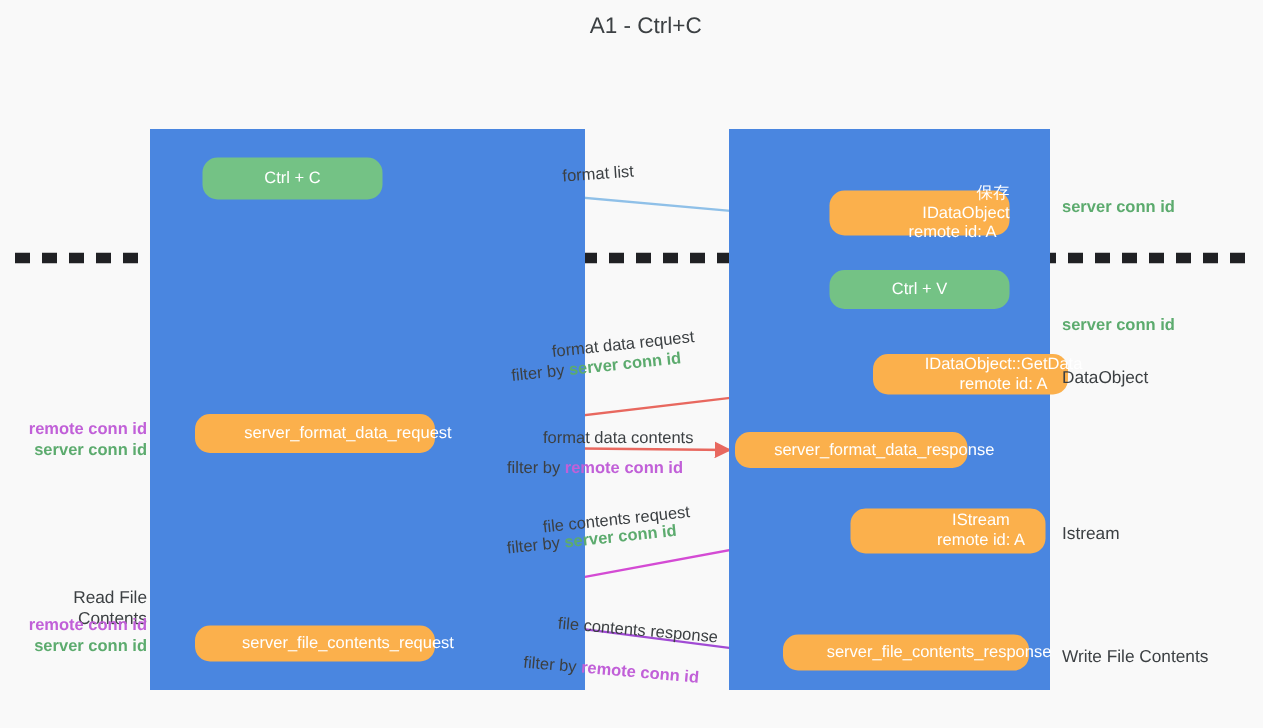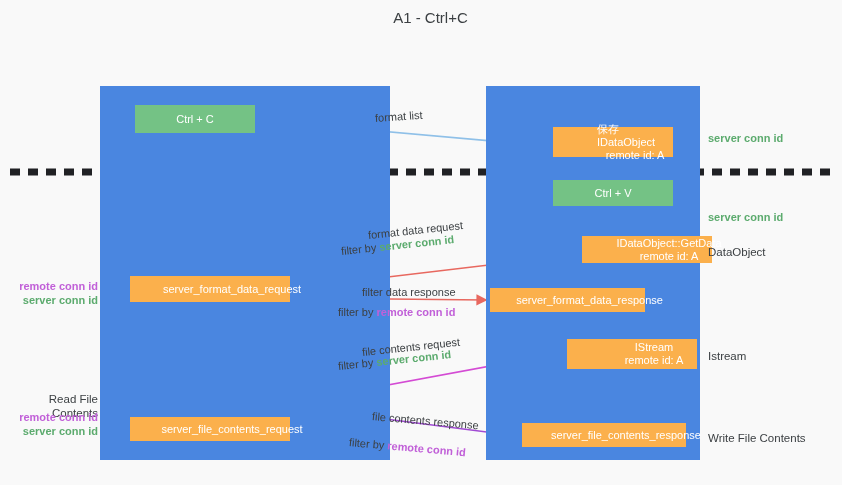--- a/index.html
+++ b/index.html
@@ -29,22 +29,23 @@
     position:absolute;text-align:center;font-size:16px;line-height:15px;color:#3c4043;margin-top:40px;
   }
   #head-a1{left:100px;top:55px;width:290px;}
   #head-b1{left:486px;top:55px;width:214px;}
 
   .box{
     position:absolute;
     display:flex;align-items:center;justify-content:center;
     flex-direction:column;
     color:#ffffff;font-size:11px;line-height:13px;
-    text-align:left;
+    text-align:right;
     box-sizing:border-box;
+    border-radius:10px;
   }
   .box.green{background:#74c285;}
   .box.orange{background:#fbb04c;padding-left:44px;}
 
   #box-ctrlc{left:135px;top:105px;width:120px;height:28px;}
   #box-copy{left:553px;top:127px;width:120px;height:30px;}
   #box-ctrlv{left:553px;top:180px;width:120px;height:26px;}
   #box-getdata{left:582px;top:236px;width:130px;height:27px;}
   #box-fmtreq{left:130px;top:276px;width:160px;height:26px;}
   #box-fmtresp{left:490px;top:288px;width:155px;height:24px;}
@@ -180,21 +181,21 @@
   <span>server_file_contents_response</span>
 </div>
 
 <div class="flow-txt" id="txt-formatlist">format list</div>
 
 <div class="flow-txt rot-up" id="txt-fdreq">format data request</div>
 <div class="flow-txt rot-up" id="txt-fdreq2">
   <span class="plain-txt">filter by </span><span class="green-txt">server conn id</span>
 </div>
 
-<div class="flow-txt" id="txt-fdresp">filter data response</div>
+<div class="flow-txt" id="txt-fdresp">format data contents</div>
 <div class="flow-txt" id="txt-fdresp2">
   <span class="plain-txt">filter by </span><span class="purple-txt">remote conn id</span>
 </div>
 
 <div class="flow-txt rot-up" id="txt-fcreq">file contents request</div>
 <div class="flow-txt rot-up" id="txt-fcreq2">
   <span class="plain-txt">filter by </span><span class="green-txt">server conn id</span>
 </div>
 
 <div class="flow-txt rot-dn" id="txt-fcresp">file contents response</div>

